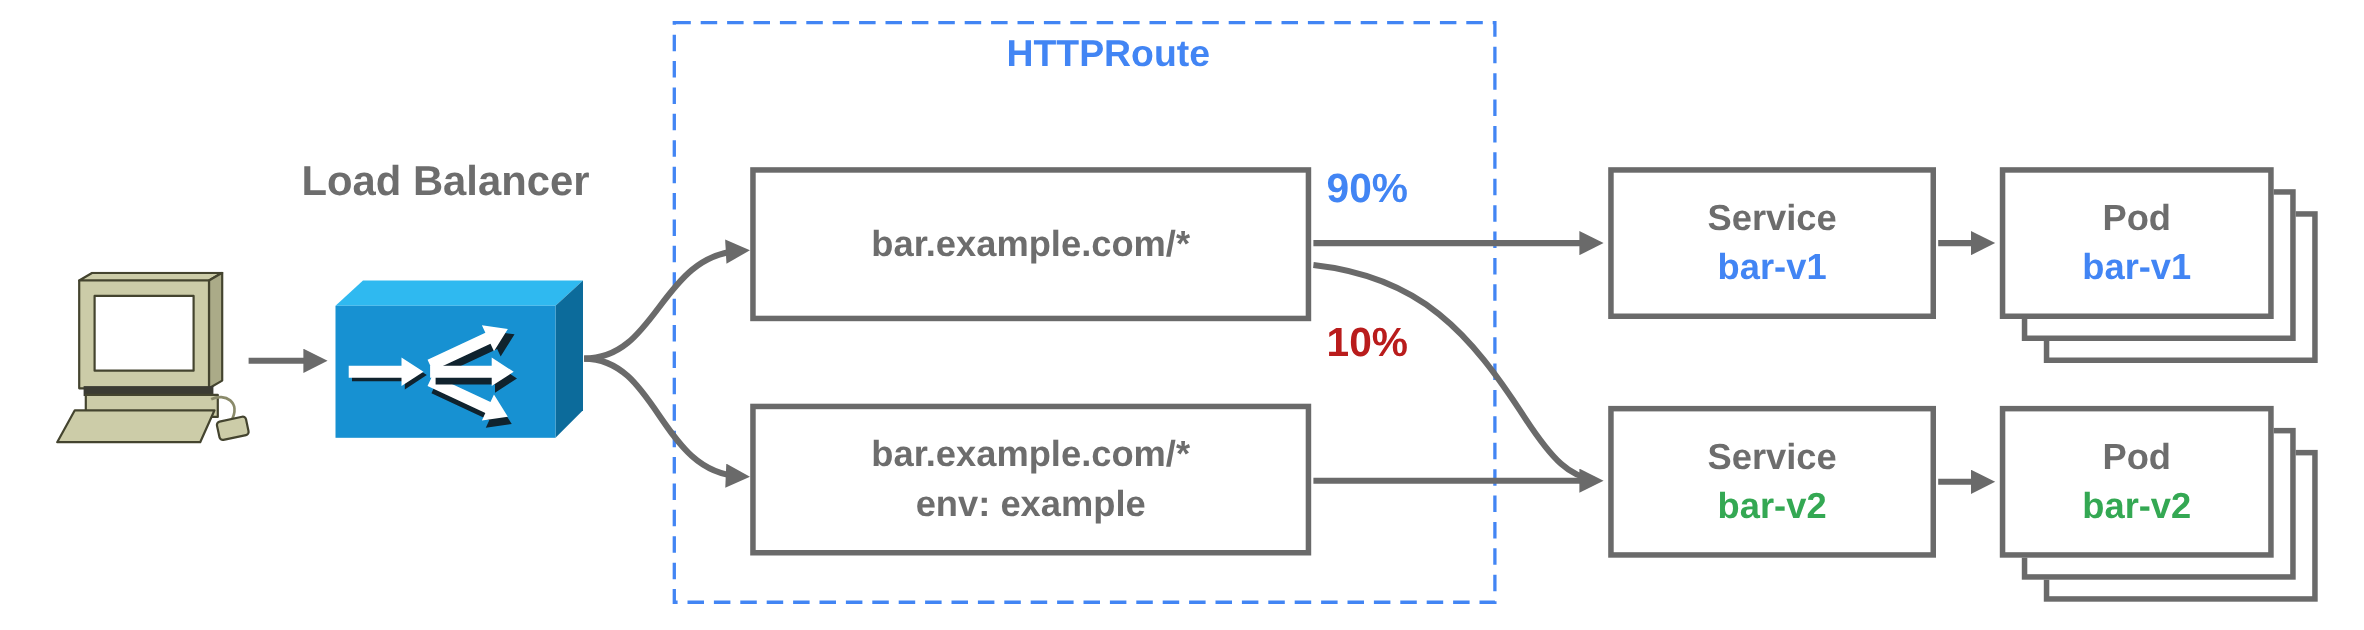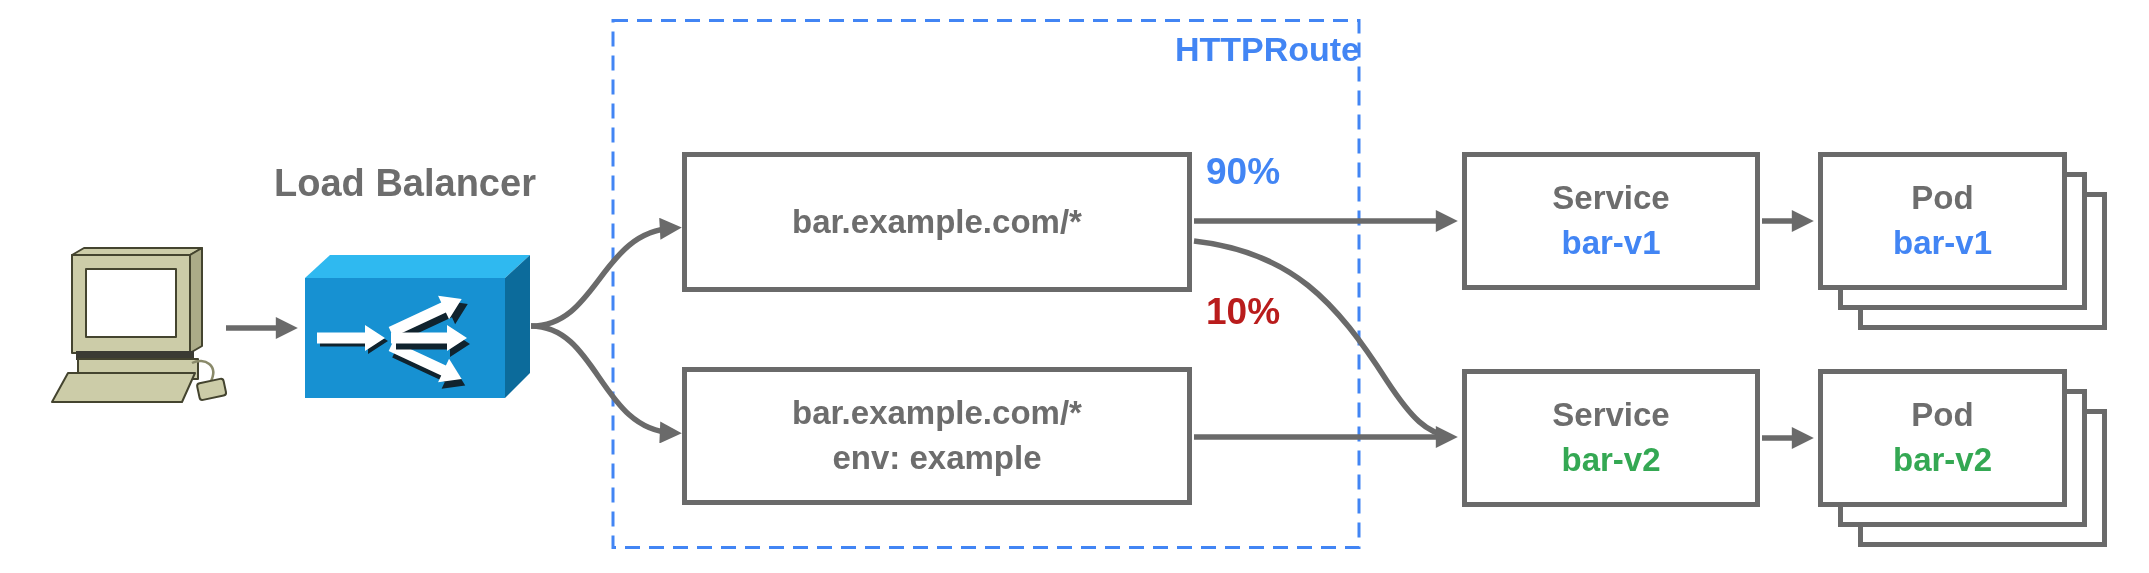--- a/index.html
+++ b/index.html
@@ -9,23 +9,23 @@
   }
   *{box-sizing:border-box;margin:0;padding:0}
   body{background:#fff;font-family:"Liberation Sans","DejaVu Sans",sans-serif;}
   .canvas{position:relative;width:2149px;height:573px;background:#fff;overflow:hidden;}
   .layer{position:absolute;left:0;top:0;width:2149px;height:573px;}
   .mkfill{fill:var(--line-gray);}
   .conn{stroke:var(--line-gray);stroke-width:5.5;fill:none;}
   .dashedrect{stroke:var(--blue);stroke-width:3;fill:none;stroke-dasharray:15 9;}
 
   .label{position:absolute;font-weight:bold;color:var(--gray-text);}
-  .lb-label{left:205px;top:162px;width:400px;text-align:center;font-size:38px;}
+  .lb-label{left:205px;top:144px;width:400px;text-align:center;font-size:38px;}
 
-  .httproute-title{position:absolute;left:613px;top:26px;width:747px;text-align:right;
+  .httproute-title{position:absolute;left:634px;top:26px;width:747px;text-align:center;
     font-size:34px;font-weight:bold;color:var(--blue);line-height:1.4;}
 
   .box{position:absolute;background:#fff;border:5px solid var(--line-gray);
     display:flex;flex-direction:column;align-items:center;justify-content:center;
     font-size:33px;font-weight:bold;color:var(--gray-text);line-height:1.35;text-align:center;}
   .rule1{left:682px;top:152px;width:510px;height:140px;}
   .rule2{left:682px;top:367px;width:510px;height:138px;}
   .svc1{left:1462px;top:152px;width:298px;height:138px;}
   .svc2{left:1462px;top:369px;width:298px;height:138px;}
 

